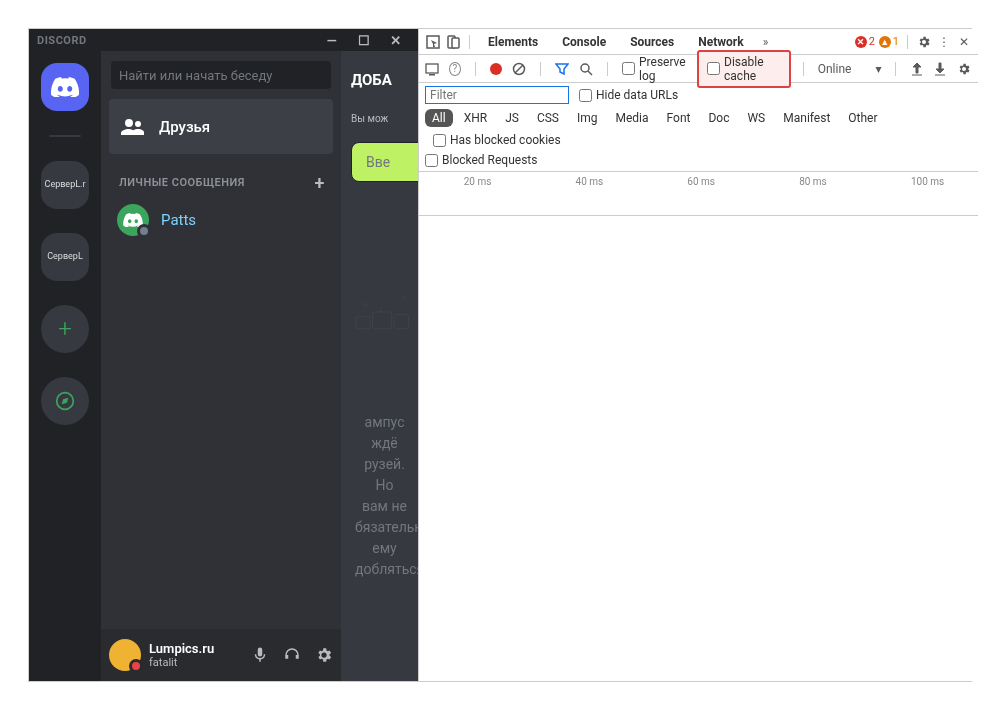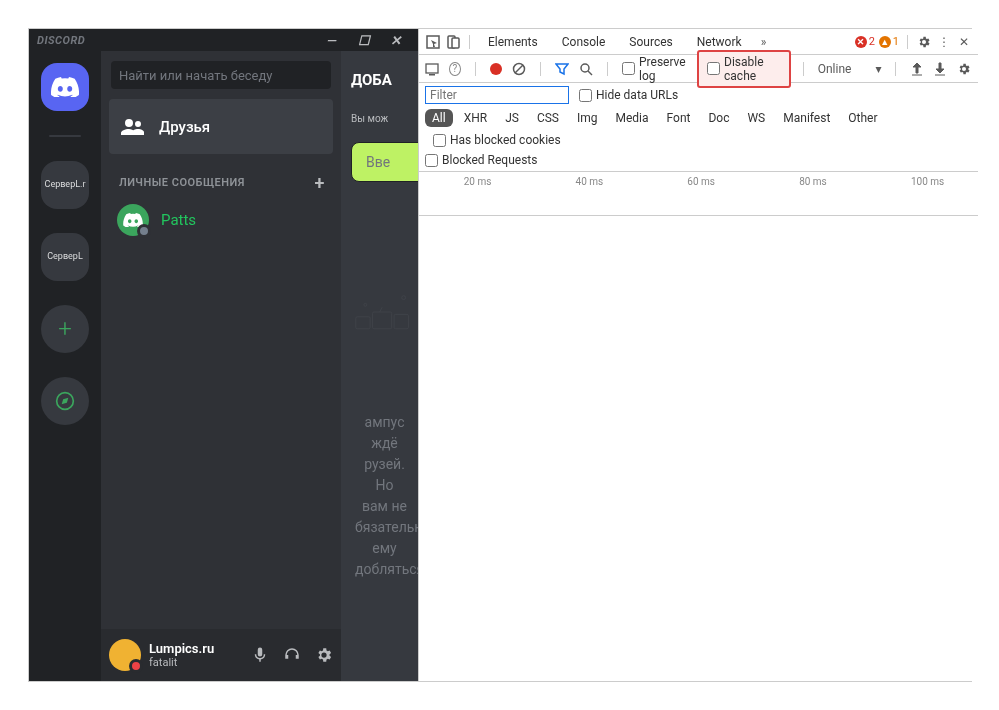--- a/index.html
+++ b/index.html
@@ -1,39 +1,39 @@
 <!DOCTYPE html>
 <html><head>
 <meta charset="utf-8">
 <style>
 * { margin: 0; padding: 0; box-sizing: border-box; font-family: -apple-system, BlinkMacSystemFont, "Segoe UI", Roboto, sans-serif; }
 body { width: 999px; height: 710px; background: #fff; position: relative; overflow: hidden; }
 .container { position: absolute; top: 28px; left: 28px; width: 944px; height: 654px; border: 1px solid #ccc; display: flex; }
 
 
 .discord { width: 389px; height: 100%; background: #36393f; display: flex; flex-direction: column; }
-.discord-titlebar { height: 22px; background: #202225; display: flex; align-items: center; padding: 8px 8px; color: #72767d; font-size: 11px; font-weight: 700; letter-spacing: 0.5px; font-style: italic; }
+.discord-titlebar { height: 22px; background: #202225; display: flex; align-items: center; padding: 8px 8px; color: #72767d; font-size: 11px; font-weight: 700; letter-spacing: 0.5px; }
 .discord-titlebar .win-controls { margin-left: auto; display: flex; gap: 4px; }
 .discord-titlebar .win-btn { width: 28px; height: 20px; display: flex; align-items: center; justify-content: center; color: #b9bbbe; font-size: 13px; }
 .discord-body { flex: 1; display: flex; overflow: hidden; }
 
 .servers { width: 72px; background: #202225; display: flex; flex-direction: column; align-items: center; padding-top: 12px; gap: 24px; }
 .server-pill { width: 48px; height: 48px; border-radius: 16px; background: #36393f; display: flex; align-items: center; justify-content: center; color: #dcddde; font-size: 9px; text-align: center; line-height: 1.1; }
 .server-pill.home { background: #5865f2; border-radius: 16px; color: #fff; }
 .server-pill.home svg { width: 28px; height: 20px; }
 .server-sep { width: 32px; height: 2px; background: #36393f; border-radius: 1px; }
 .server-pill.add { color: #3ba55d; font-size: 24px; font-weight: 300; border-radius: 24px; }
 .server-pill.explore { color: #3ba55d; border-radius: 24px; }
 
 .channels { width: 240px; background: #2f3136; display: flex; flex-direction: column; }
 .search-box { margin: 10px; height: 28px; background: #202225; border-radius: 4px; display: flex; align-items: center; padding: 0 8px; color: #72767d; font-size: 13px; }
 .friends-tab { height: 55px; background: #3c3f45; display: flex; align-items: center; padding: 0 12px; gap: 14px; color: #fff; font-size: 15px; font-weight: 500; border-radius: 4px; margin: 0 8px; }
 .dm-header { display: flex; justify-content: space-between; align-items: center; padding: 18px 16px 4px 18px; color: #8e9297; font-size: 11px; font-weight: 600; letter-spacing: 0.5px; }
 .dm-header .plus { font-size: 18px; color: #b9bbbe; }
-.dm-item { display: flex; align-items: center; gap: 12px; padding: 6px 8px; margin: 1px 8px; border-radius: 4px; color: #22c55e; font-size: 15px; }
+.dm-item { display: flex; align-items: center; gap: 12px; padding: 6px 8px; margin: 1px 8px; border-radius: 4px; color: #7dd3fc; font-size: 15px; }
 .dm-avatar { width: 32px; height: 32px; border-radius: 50%; background: #3ba55d; position: relative; display: flex; align-items: center; justify-content: center; }
 .dm-avatar.blue { background: #00b0f4; }
 .dm-avatar .status { position: absolute; bottom: -2px; right: -2px; width: 14px; height: 14px; border-radius: 50%; background: #747f8d; border: 3px solid #2f3136; }
 .user-panel { margin-top: auto; height: 52px; background: #292b2f; display: flex; align-items: center; padding: 0 8px; gap: 8px; }
 .user-avatar { width: 32px; height: 32px; border-radius: 50%; background: #f0b232; position: relative; }
 .user-avatar .status { position: absolute; bottom: -2px; right: -2px; width: 14px; height: 14px; border-radius: 50%; background: #ed4245; border: 3px solid #292b2f; }
 .user-info { display: flex; flex-direction: column; line-height: 1.2; }
 .user-name { color: #fff; font-size: 13px; font-weight: 600; }
 .user-sub { color: #b9bbbe; font-size: 11px; }
 .user-icons { margin-left: auto; display: flex; gap: 14px; color: #b9bbbe; }
@@ -42,21 +42,21 @@
 .content h2 { font-size: 15px; font-weight: 700; color: #fff; }
 .content .sub { color: #b9bbbe; font-size: 10px; margin-top: 24px; }
 .input-partial { margin-top: 18px; width: 90px; height: 40px; border: 1px solid #202225; border-radius: 8px; background: #bef264; display: flex; align-items: center; padding-left: 14px; color: #72767d; font-size: 14px; overflow: hidden; }
 .wumpus { margin-top: 80px; display: flex; justify-content: center; opacity: 0.15; }
 .wumpus-text { margin-top: 50px; text-align: center; color: #72767d; font-size: 14px; line-height: 1.5; padding: 0 4px; }
 
 
 .devtools { flex: 1; background: #fff; display: flex; flex-direction: column; border-left: 1px solid #ccc; font-size: 12px; color: #333; }
 .dt-tabs { height: 26px; border-bottom: 1px solid #ccc; display: flex; align-items: center; padding: 0 6px; gap: 4px; }
 .dt-tabs .icon { width: 16px; height: 16px; display: flex; align-items: center; justify-content: center; color: #5a5a5a; }
-.dt-tabs .tab { padding: 0 10px; height: 100%; display: flex; align-items: center; color: #333; font-size: 12px; }
+.dt-tabs .tab { padding: 0 10px; height: 100%; display: flex; align-items: center; color: #333; font-size: 12px; font-weight: bold; }
 .dt-tabs .spacer { flex: 1; }
 .dt-badge { display: flex; align-items: center; gap: 2px; font-size: 11px; }
 .dt-badge.err { color: #d93025; }
 .dt-badge.warn { color: #e37400; }
 .dt-badge .circ { width: 12px; height: 12px; border-radius: 50%; display: inline-flex; align-items: center; justify-content: center; color: #fff; font-size: 9px; font-weight: bold; }
 .dt-badge.err .circ { background: #d93025; }
 .dt-badge.warn .circ { background: #e37400; }
 
 .dt-toolbar { height: 28px; border-bottom: 1px solid #ccc; display: flex; align-items: center; padding: 0 6px; gap: 10px; position: relative; }
 .dt-toolbar .icon { width: 16px; height: 16px; display: flex; align-items: center; justify-content: center; color: #5a5a5a; }

